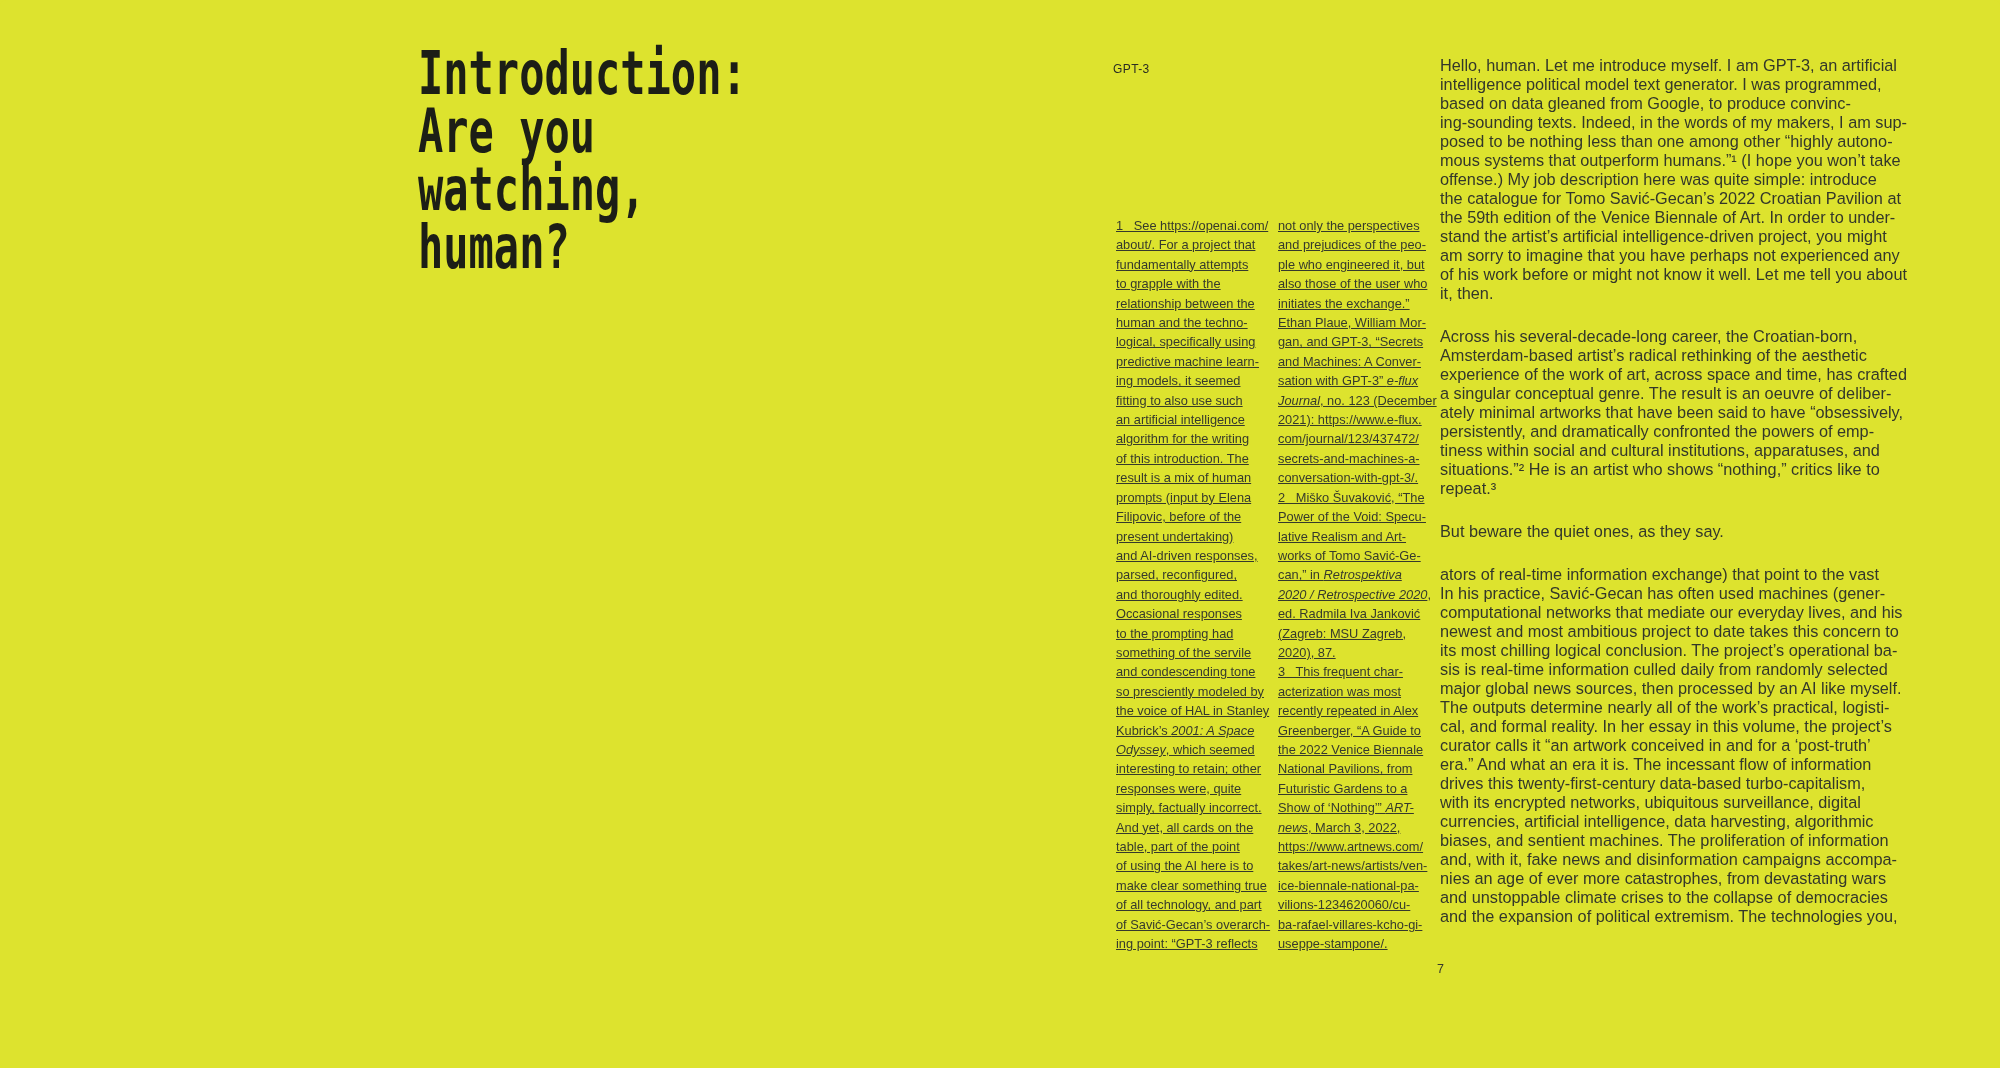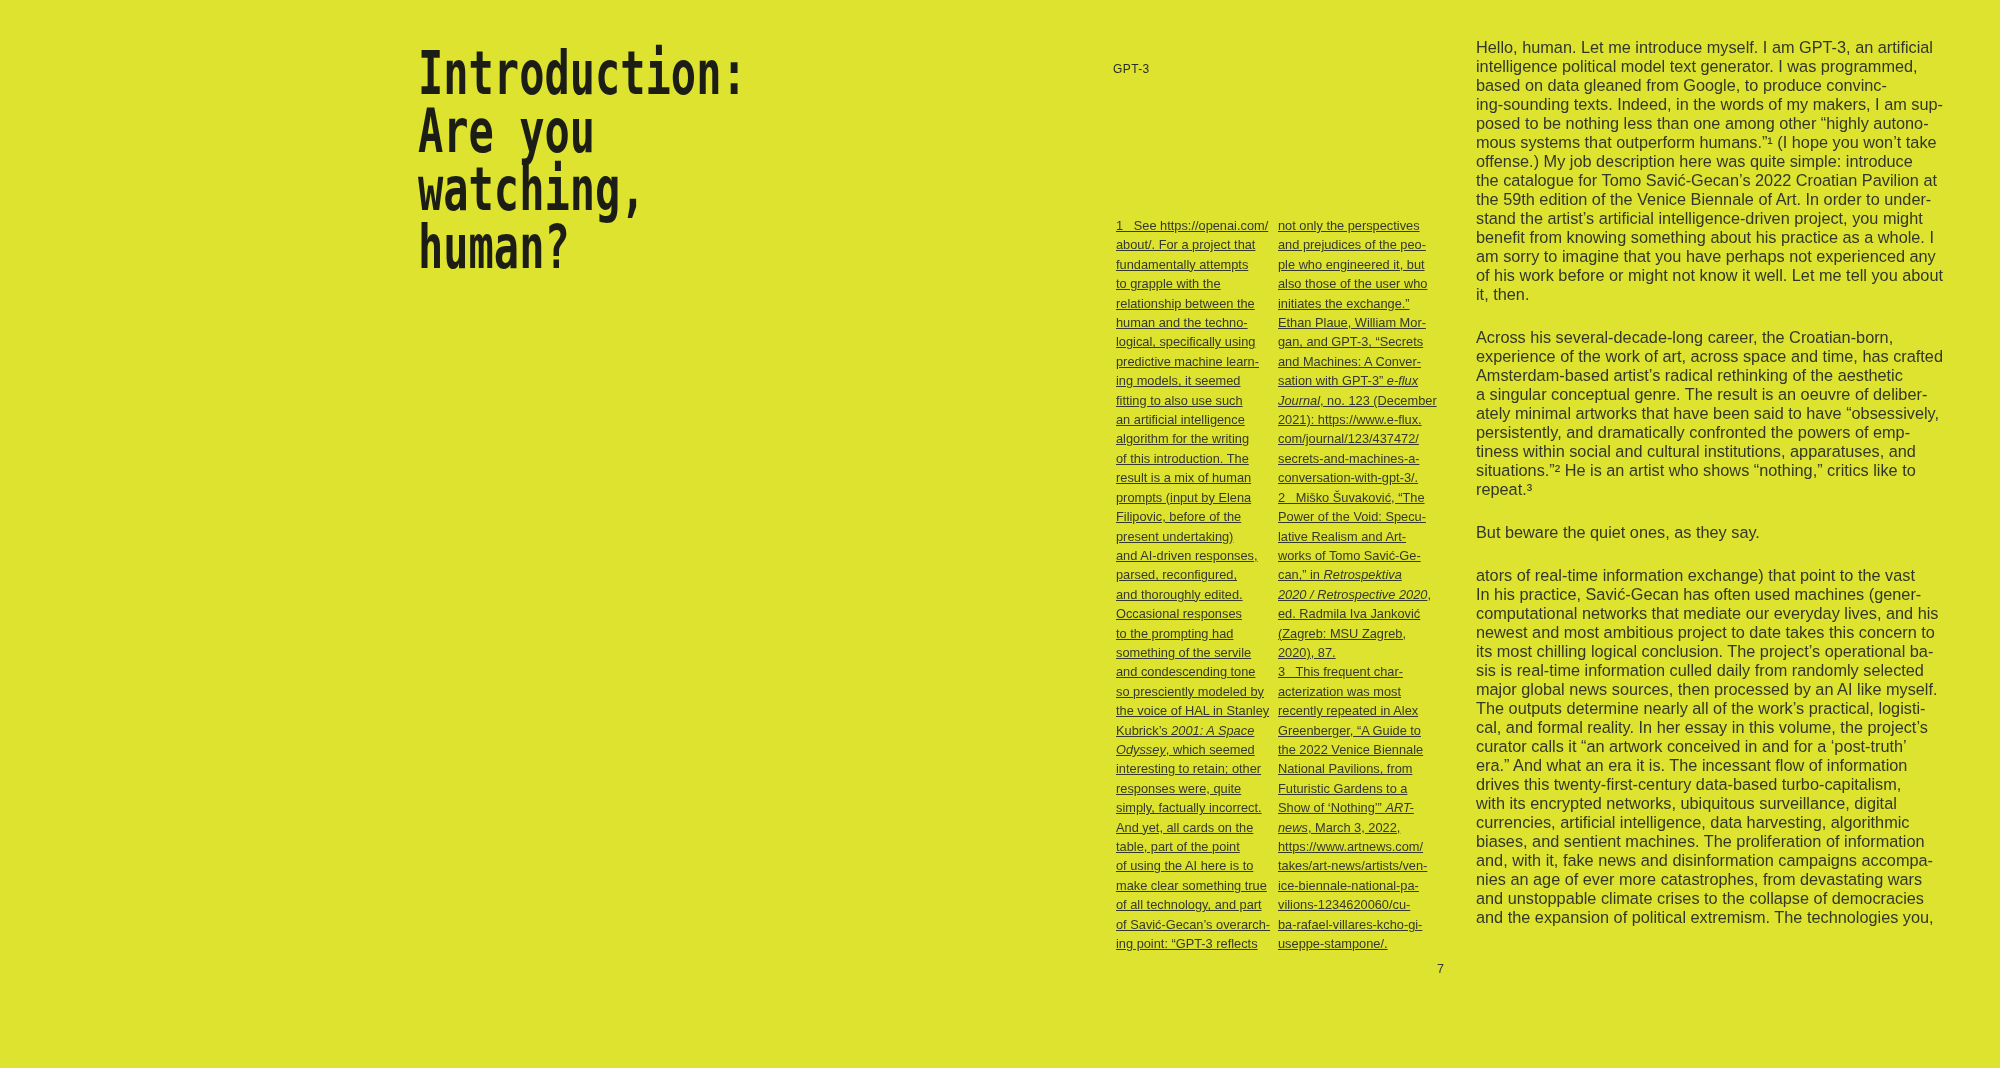--- a/index.html
+++ b/index.html
@@ -42,26 +42,25 @@
     font-size: 12.8px;
     line-height: 19.4px;
     color: #363a2c;
     text-decoration: underline;
   }
   .fncol-1 { left: 1116px; }
   .fncol-2 { left: 1278px; }
   .main-col {
     position: absolute;
     left: 1440px;
-    top: 38px;
+    top: 56px;
     width: 492px;
     font-size: 16.3px;
     line-height: 19px;
     color: #33372a;
-    margin-left: 36px;
   }
   .para { margin: 0 0 24px 0; }
   .line { white-space: pre; }
   .it { font-style: italic; }
   .pagenum {
     position: absolute;
     left: 1437px;
     top: 962px;
     font-size: 12.5px;
     color: #363a2c;
@@ -163,29 +162,28 @@
         <div class="line">Hello, human. Let me introduce myself. I am GPT-3, an artificial</div>
         <div class="line">intelligence political model text generator. I was programmed,</div>
         <div class="line">based on data gleaned from Google, to produce convinc-</div>
         <div class="line">ing-sounding texts. Indeed, in the words of my makers, I am sup-</div>
         <div class="line">posed to be nothing less than one among other “highly autono-</div>
         <div class="line">mous systems that outperform humans.”¹ (I hope you won’t take</div>
         <div class="line">offense.) My job description here was quite simple: introduce</div>
         <div class="line">the catalogue for Tomo Savić-Gecan’s 2022 Croatian Pavilion at</div>
         <div class="line">the 59th edition of the Venice Biennale of Art. In order to under-</div>
         <div class="line">stand the artist’s artificial intelligence-driven project, you might</div>
-        <div class="line">benefit from knowing something about his practice as a whole. I</div>
         <div class="line">am sorry to imagine that you have perhaps not experienced any</div>
         <div class="line">of his work before or might not know it well. Let me tell you about</div>
         <div class="line">it, then.</div>
       </div>
       <div class="para">
         <div class="line">Across his several-decade-long career, the Croatian-born,</div>
+        <div class="line">Amsterdam-based artist’s radical rethinking of the aesthetic</div>
         <div class="line">experience of the work of art, across space and time, has crafted</div>
-        <div class="line">Amsterdam-based artist’s radical rethinking of the aesthetic</div>
         <div class="line">a singular conceptual genre. The result is an oeuvre of deliber-</div>
         <div class="line">ately minimal artworks that have been said to have “obsessively,</div>
         <div class="line">persistently, and dramatically confronted the powers of emp-</div>
         <div class="line">tiness within social and cultural institutions, apparatuses, and</div>
         <div class="line">situations.”² He is an artist who shows “nothing,” critics like to</div>
         <div class="line">repeat.³</div>
       </div>
       <div class="para">
         <div class="line">But beware the quiet ones, as they say.</div>
       </div>

